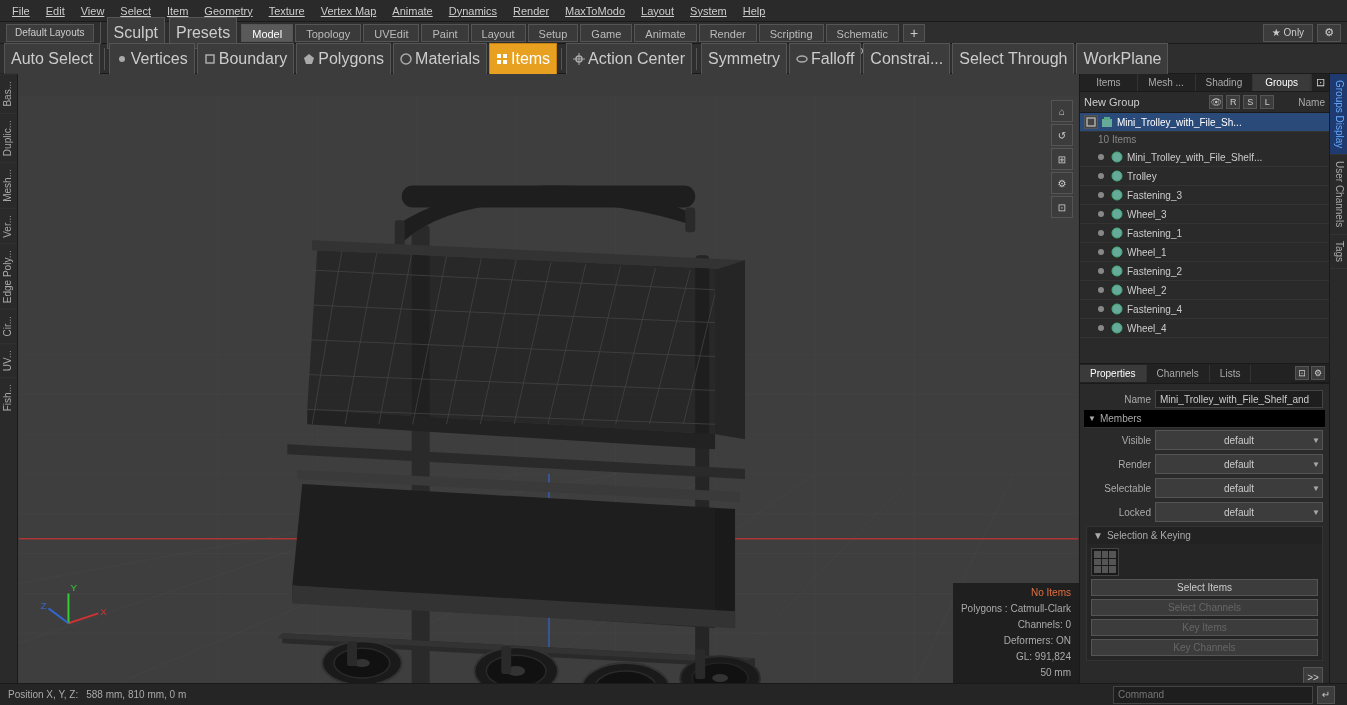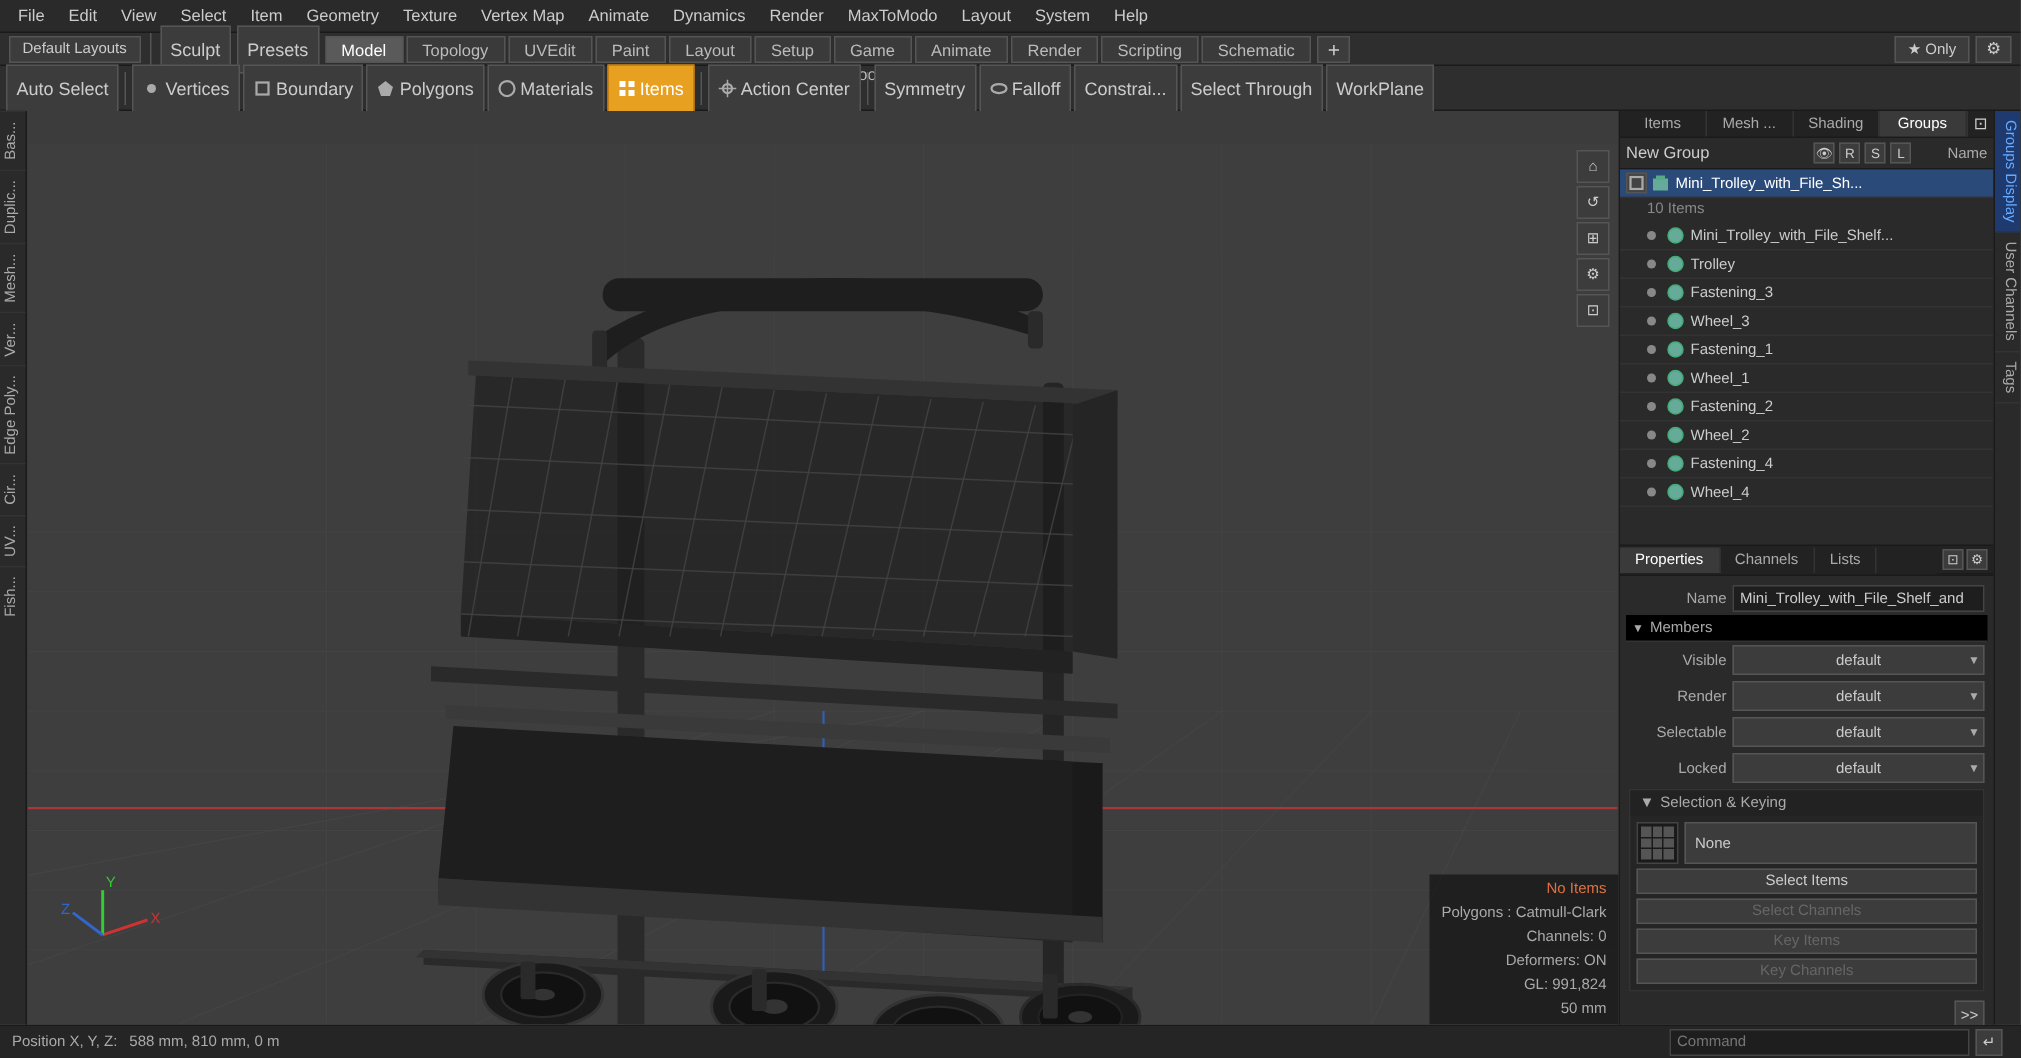--- a/index.html
+++ b/index.html
@@ -1,33 +1,33 @@
 <!DOCTYPE html>
 <html><head>
   <meta charset="utf-8">
   <style>
     * { margin: 0; padding: 0; box-sizing: border-box; }
     body { width: 1347px; height: 705px; overflow: hidden; background: #3a3a3a; font-family: 'Segoe UI', Arial, sans-serif; font-size: 11px; color: #cccccc; }
 
     
     #menu-bar { display: flex; align-items: center; background: #2a2a2a; height: 22px; padding: 0 4px; border-bottom: 1px solid #1a1a1a; }
-    #menu-bar span { padding: 0 8px; height: 22px; line-height: 22px; cursor: pointer; color: #cccccc; font-size: 11px; }
+    #menu-bar span { padding: 0 8px; height: 22px; line-height: 22px; cursor: pointer; color: #cccccc; font-size: 11px; text-decoration: underline; }
 
     
     #layout-bar { display: flex; align-items: center; background: #2e2e2e; height: 22px; padding: 0 6px; border-bottom: 1px solid #1a1a1a; gap: 4px; }
     #layout-bar .layout-btn { background: #3c3c3c; border: 1px solid #555; color: #ccc; font-size: 10px; padding: 1px 8px; cursor: pointer; height: 18px; }
     #layout-tabs { display: flex; flex: 1; justify-content: center; gap: 2px; }
     #layout-tabs span { padding: 1px 10px; background: #3a3a3a; border: 1px solid #555; color: #bbb; font-size: 11px; cursor: pointer; height: 18px; line-height: 16px; }
     #layout-tabs span.active { background: #5a5a5a; color: #fff; }
     .plus-btn { background: #3c3c3c; border: 1px solid #555; color: #ccc; font-size: 14px; padding: 0 6px; cursor: pointer; height: 18px; line-height: 16px; }
     .settings-icon-btn { background: #3c3c3c; border: 1px solid #555; color: #ccc; font-size: 11px; padding: 1px 6px; cursor: pointer; height: 18px; }
 
     
     #toolbar { display: flex; align-items: center; background: #2e2e2e; height: 30px; padding: 0 4px; border-bottom: 1px solid #1a1a1a; gap: 2px; }
-    .tool-btn { background: #3c3c3c; border: 1px solid #555; color: #ccc; font-size: 12px; padding: 2px 6px; cursor: pointer; height: 32px; display: flex; align-items: center; gap: 3px; white-space: nowrap; }
+    .tool-btn { background: #3c3c3c; border: 1px solid #555; color: #ccc; font-size: 16px; padding: 2px 6px; cursor: pointer; height: 32px; display: flex; align-items: center; gap: 3px; white-space: nowrap; }
     .tool-btn.active { background: #e8a020; color: #fff; border-color: #c88010; }
     .tool-separator { width: 1px; height: 22px; background: #555; margin: 0 2px; }
     .tool-btn svg { width: 12px; height: 12px; fill: #ccc; }
     .tool-btn.active svg { fill: #fff; }
 
     
     #main { display: flex; height: calc(705px - 22px - 22px - 30px - 22px); }
 
     
     #left-tabs { width: 18px; background: #2a2a2a; display: flex; flex-direction: column; border-right: 1px solid #1a1a1a; }
@@ -628,21 +628,20 @@
                 <div class="icon-grid-cell"></div>
                 <div class="icon-grid-cell"></div>
                 <div class="icon-grid-cell"></div>
                 <div class="icon-grid-cell"></div>
                 <div class="icon-grid-cell"></div>
                 <div class="icon-grid-cell"></div>
                 <div class="icon-grid-cell"></div>
                 <div class="icon-grid-cell"></div>
                 <div class="icon-grid-cell"></div>
               </div>
-              <div style="flex:1;background:#3c3c3c;border:1px solid #555;color:#ccc;font-size:10px;padding:2px 6px;height:28px;display:flex;align-items:center;">None</div>
             </div>
 
             <button class="sel-btn">Select Items</button>
 
             <button class="sel-btn disabled">Select Channels</button>
 
             <button class="sel-btn disabled">Key Items</button>
 
             <button class="sel-btn disabled">Key Channels</button>
           </div>

